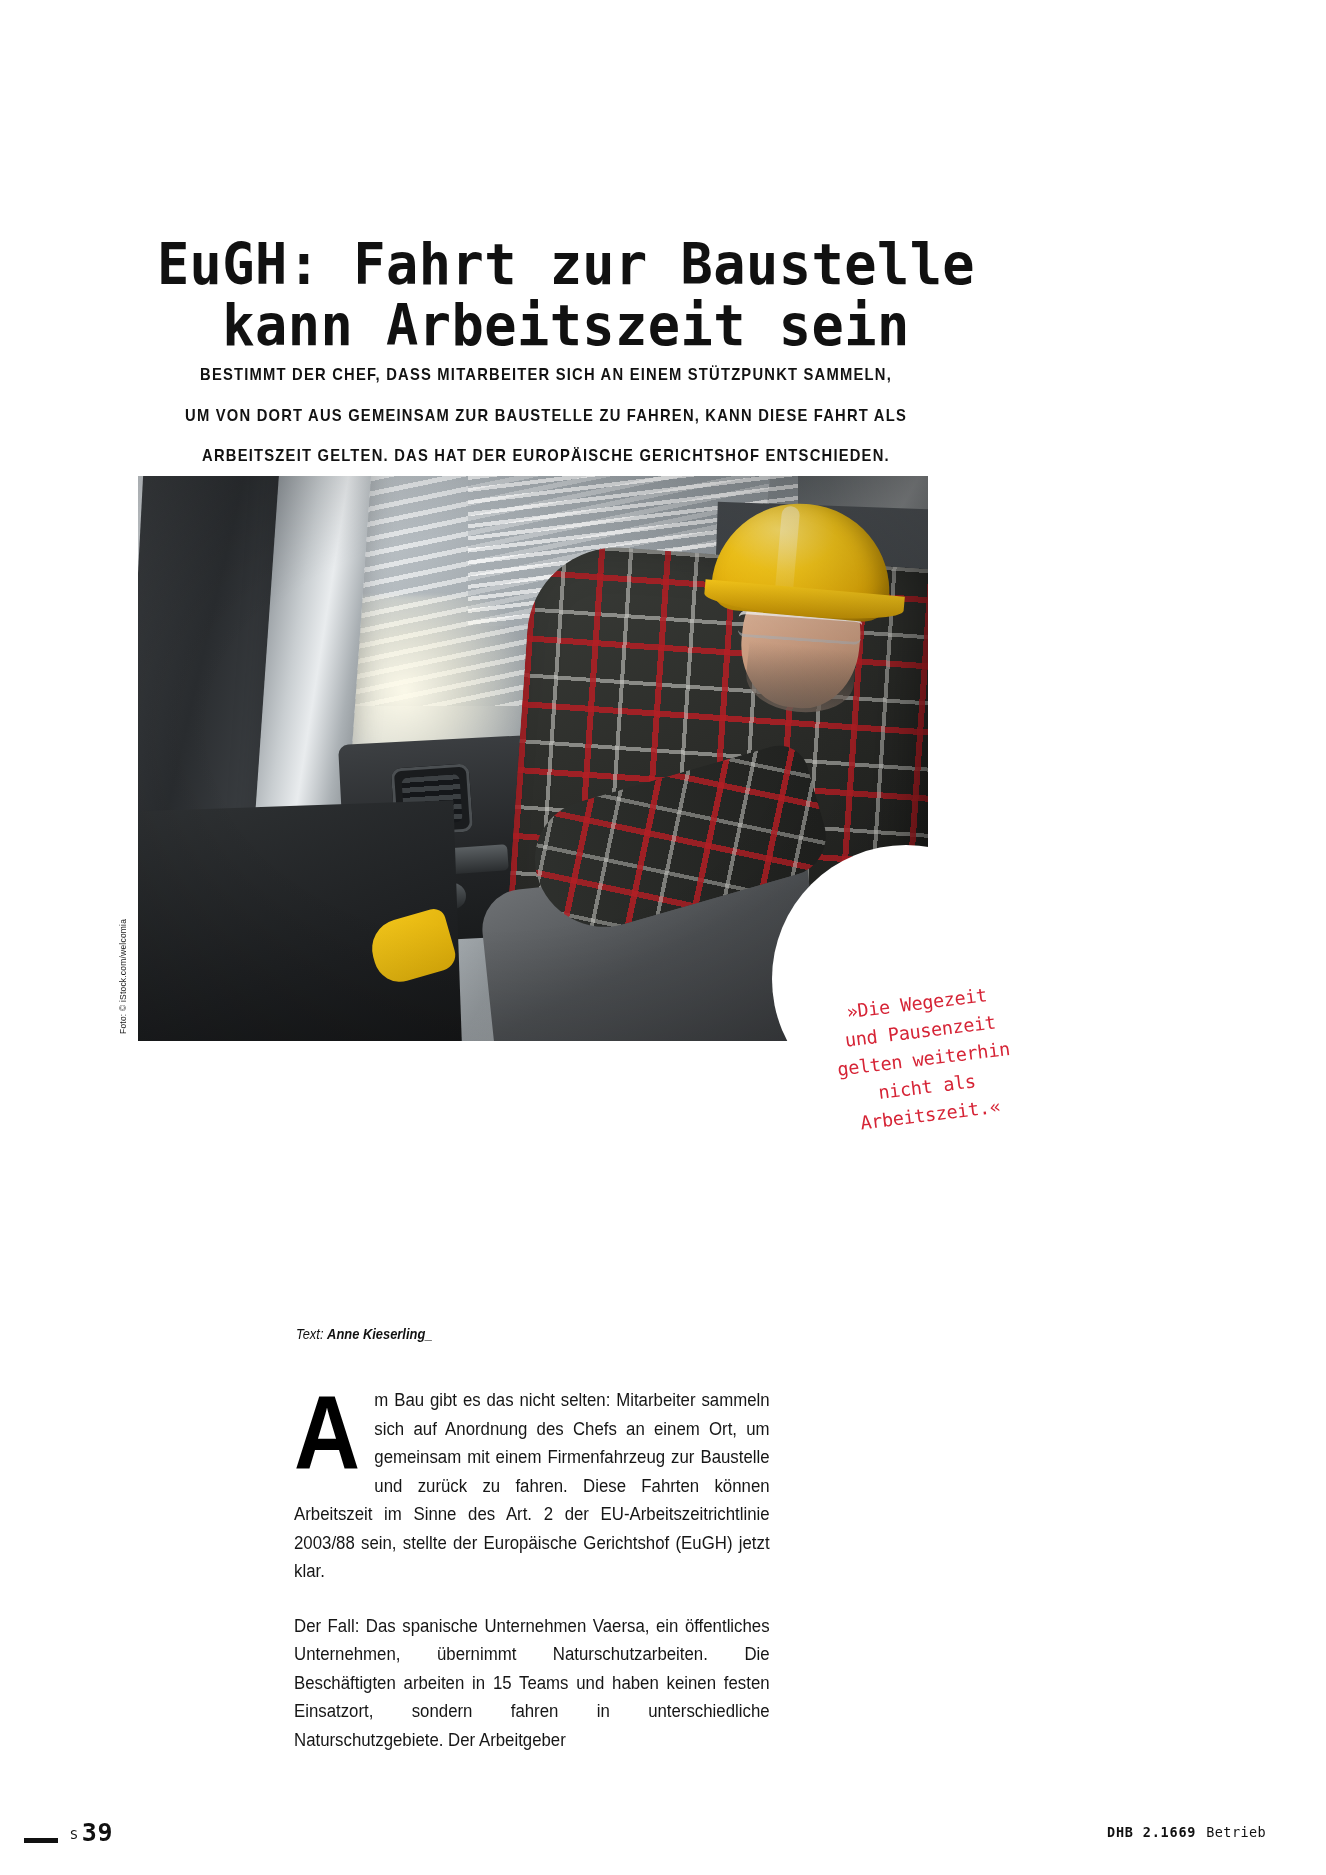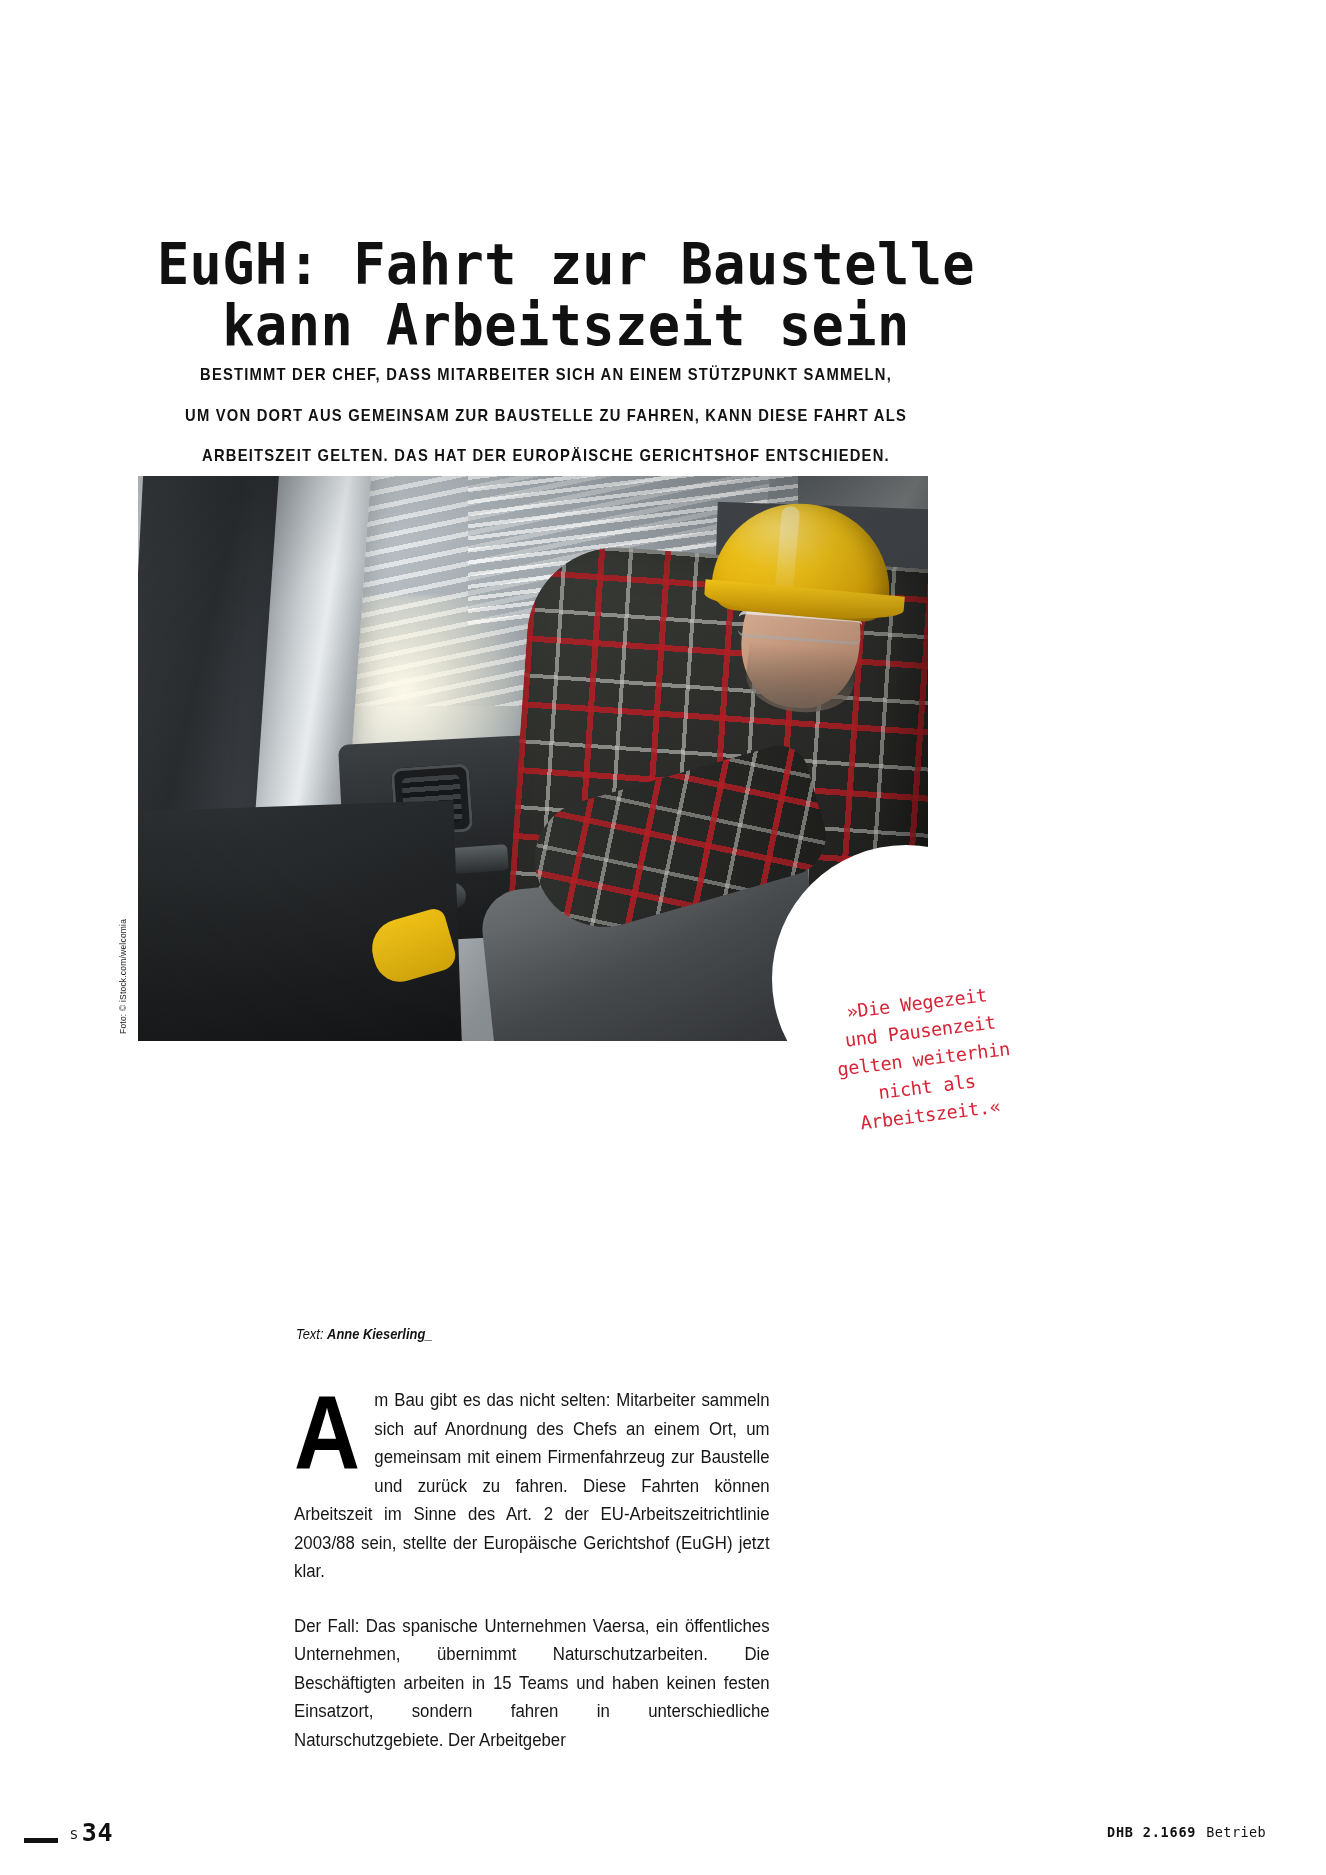--- a/index.html
+++ b/index.html
@@ -452,19 +452,19 @@
 
   <div class="body-col">
     <p>
       <span class="dropcap">A</span><span>m Bau gibt es das nicht selten: Mitarbeiter sammeln sich auf Anordnung des Chefs an einem Ort, um gemeinsam mit einem Firmenfahrzeug zur Baustelle und zurück zu fahren. Diese Fahrten können Arbeitszeit im Sinne des Art. 2 der EU-Arbeitszeitrichtlinie 2003/88 sein, stellte der Europäische Gerichtshof (EuGH) jetzt klar.</span>
     </p>
     <p>Der Fall: Das spanische Unternehmen Vaersa, ein öffentliches Unternehmen, übernimmt Naturschutzarbeiten. Die Beschäftigten arbeiten in 15 Teams und haben keinen festen Einsatzort, sondern fahren in unterschiedliche Naturschutzgebiete. Der Arbeitgeber</p>
   </div>
 
   <div class="footer-rule"></div>
   <div class="folio">
-    <span class="s">S</span><span class="num">34</span>
+    <span class="s">S</span><span class="num">39</span>
   </div>
   <div class="footer-right">
     <span class="issue">DHB 2.1669</span><span class="section">Betrieb</span>
   </div>
 
 </div>
 
 </body></html>

